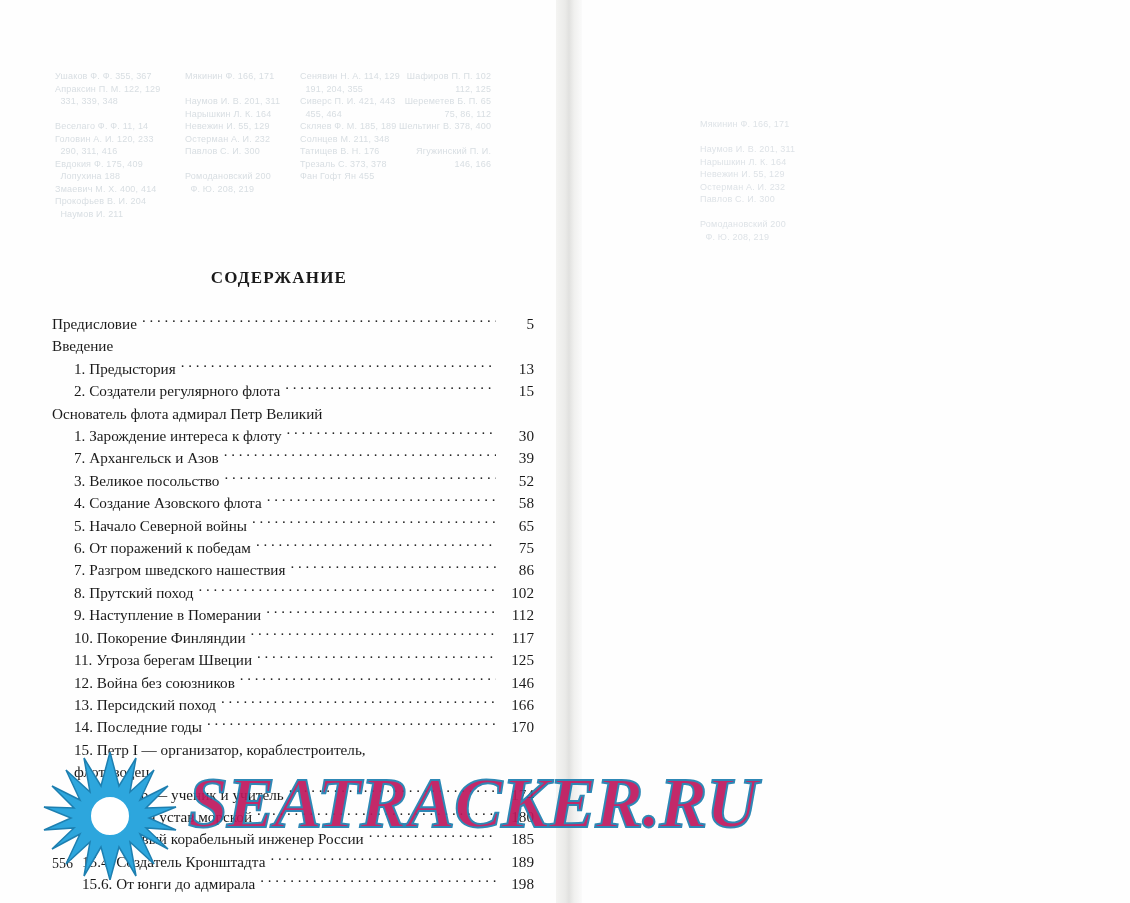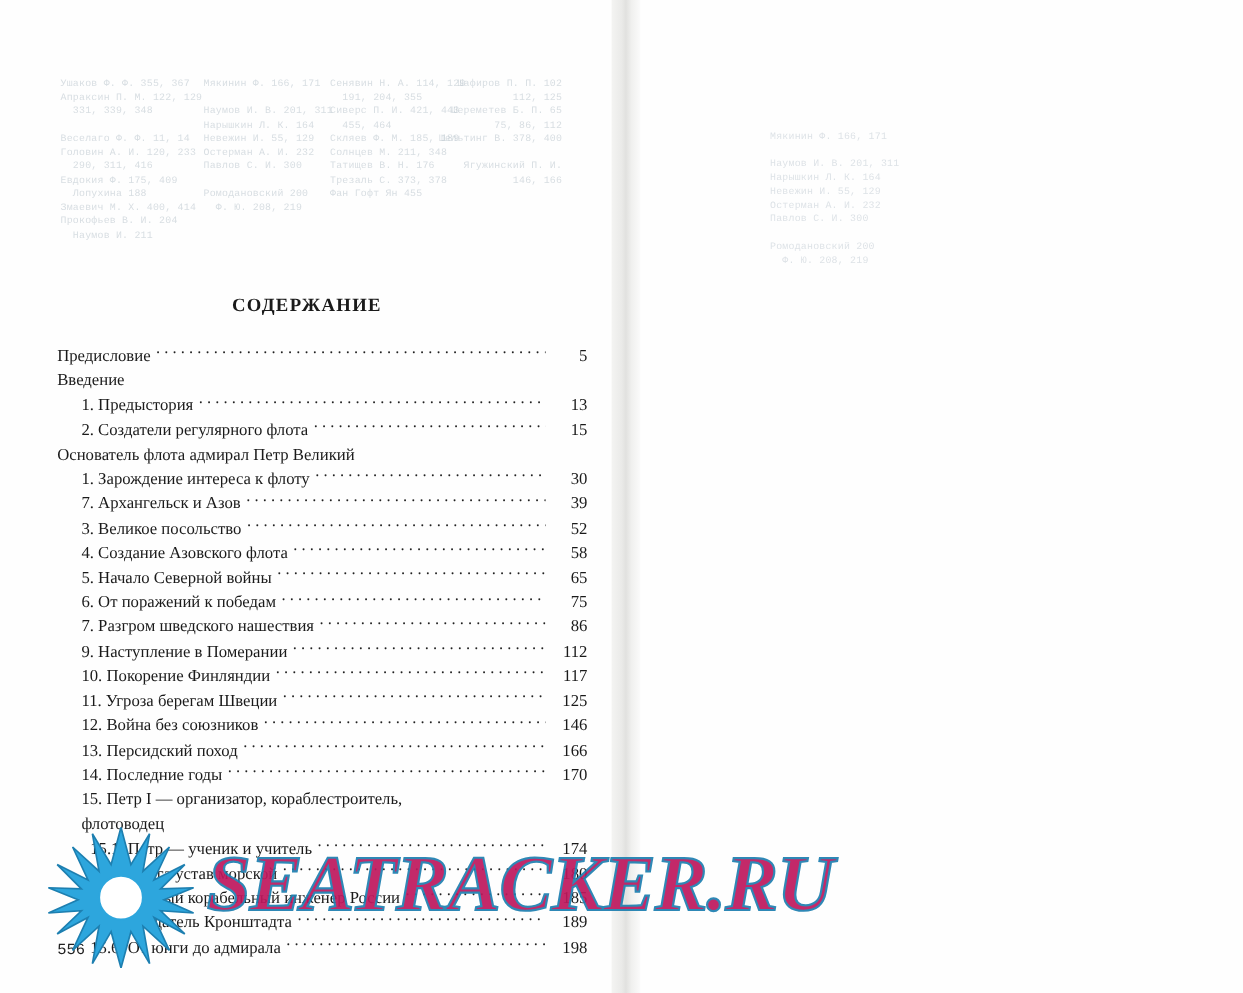--- a/index.html
+++ b/index.html
@@ -102,34 +102,33 @@
 
   .ind-0 { padding-left: 0; }
   .ind-1 { padding-left: 22px; }
   .ind-2 { padding-left: 30px; }
   .cont { padding-left: 22px; }
 
   .folio {
     position: absolute;
     font-size: 14px;
     color: #222;
-    font-family: Liberation Mono, monospace;
   }
   .folio-left { left: 52px; top: 856px; }
 
   
   .ghost {
     position: absolute;
     color: #b9c4cc;
     opacity: .55;
     font-size: 9px;
     line-height: 12.5px;
     letter-spacing: .2px;
     white-space: pre;
-    font-family: Liberation Mono, monospace;
+    font-family: Liberation Sans, sans-serif;
   }
   .ghost-a { left: 55px; top: 70px; }
   .ghost-b { left: 185px; top: 70px; }
   .ghost-c { left: 300px; top: 70px; }
   .ghost-d { left: 399px; top: 70px; text-align: right; }
   .ghost-r { left: 700px; top: 118px; color: #c3ccd4; }
 
   
   .watermark {
     position: absolute;
@@ -278,20 +277,25 @@
           <span class="label">6. От поражений к победам</span>
           <span class="dots"></span>
           <span class="page-num">75</span>
         </div>
         <div class="row ind-1">
           <span class="label">7. Разгром шведского нашествия</span>
           <span class="dots"></span>
           <span class="page-num">86</span>
         </div>
         <div class="row ind-1">
+          <span class="label">8. Прутский поход</span>
+          <span class="dots"></span>
+          <span class="page-num">102</span>
+        </div>
+        <div class="row ind-1">
           <span class="label">9. Наступление в Померании</span>
           <span class="dots"></span>
           <span class="page-num">112</span>
         </div>
         <div class="row ind-1">
           <span class="label">10. Покорение Финляндии</span>
           <span class="dots"></span>
           <span class="page-num">117</span>
         </div>
         <div class="row ind-1">

